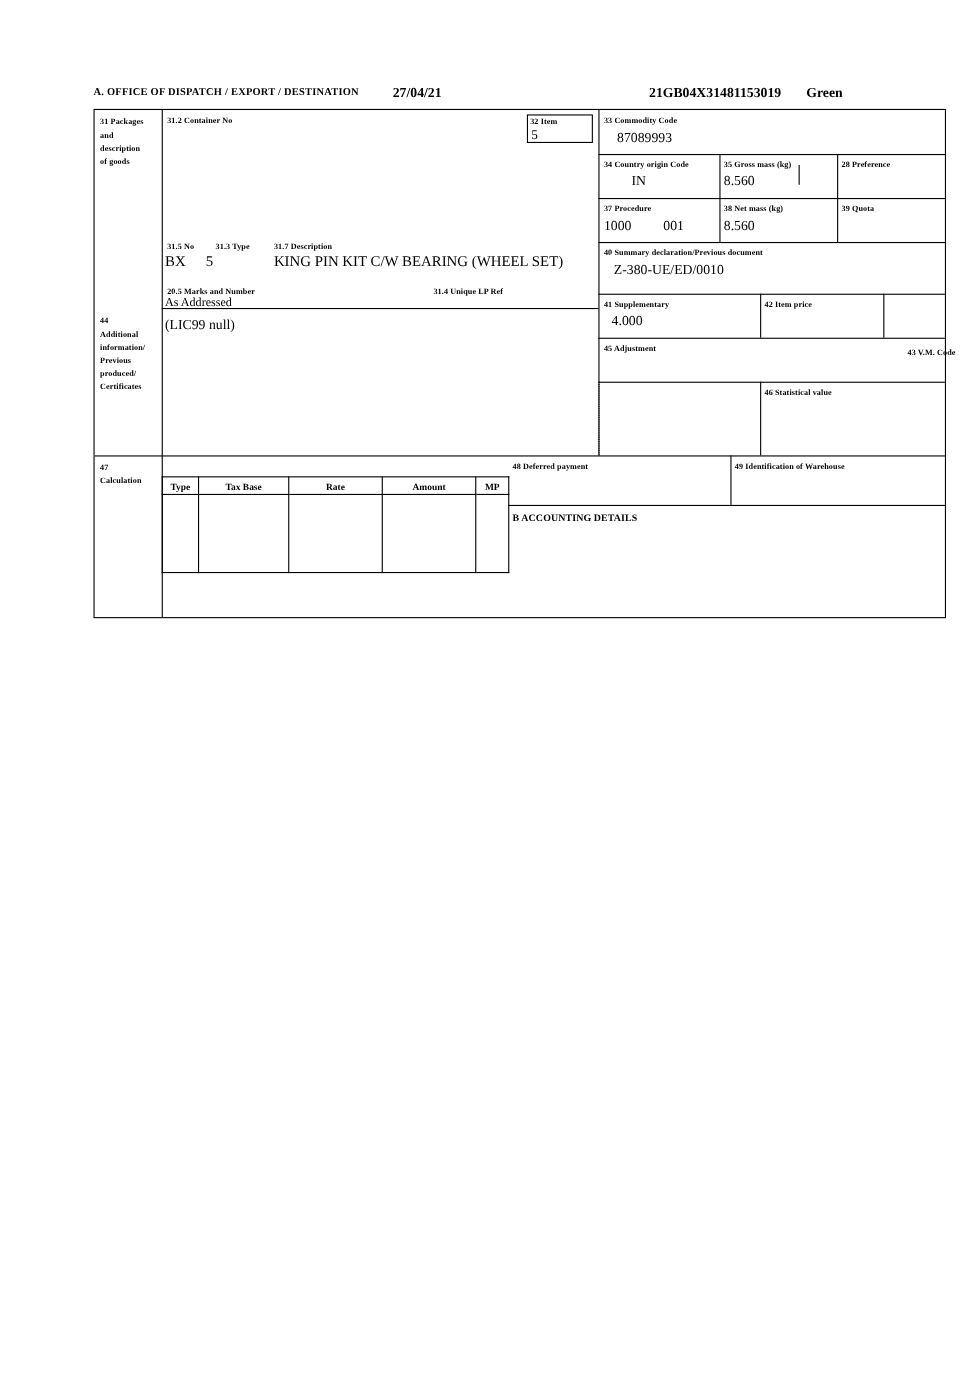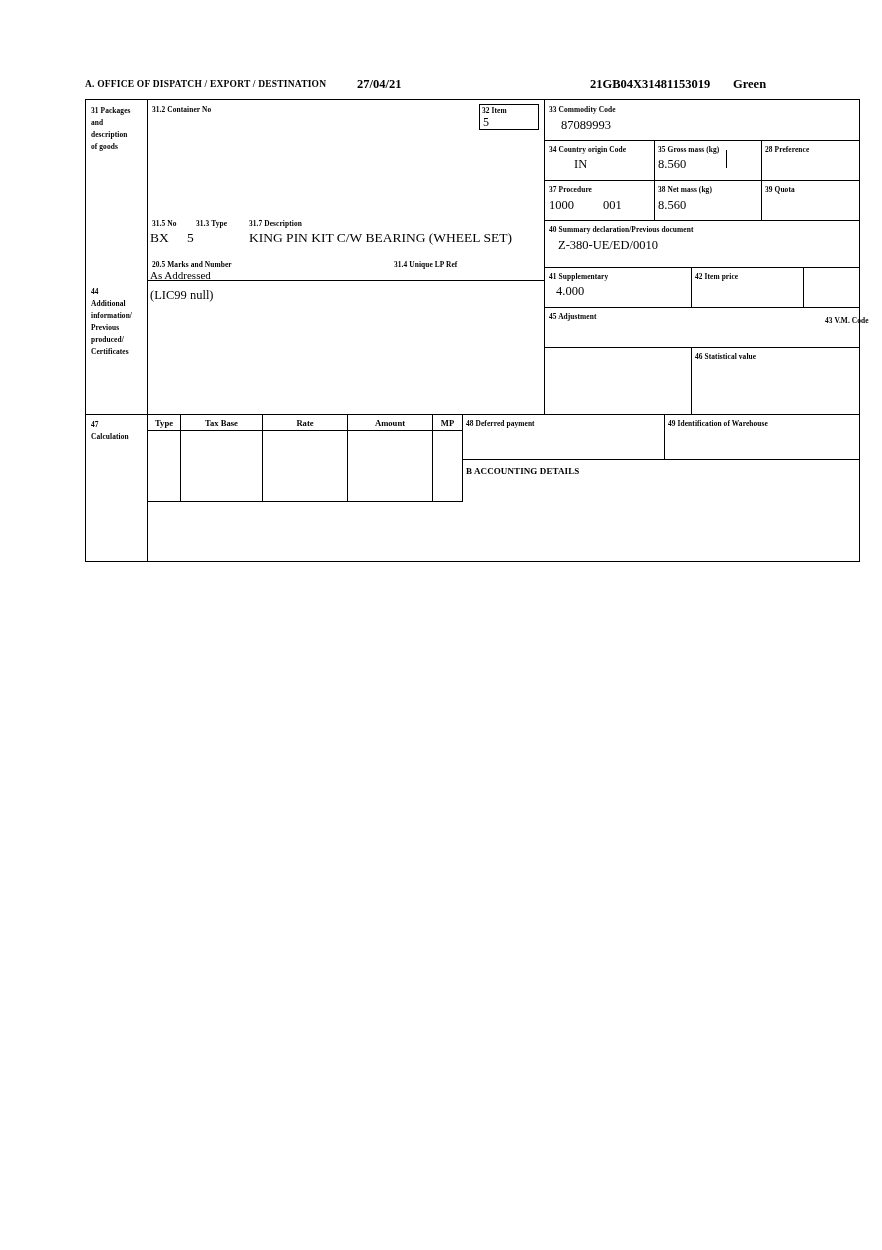--- a/index.html
+++ b/index.html
@@ -102,20 +102,21 @@
   .box32 {
     position: absolute;
     border: 1px solid #000;
     box-sizing: border-box;
   }
 
   
   .calc-table {
     position: absolute;
     border-collapse: collapse;
+    margin-top: 19px;
   }
   .calc-table td, .calc-table th {
     border: 1px solid #000;
     font-size: 8.6px;
     font-weight: bold;
     text-align: center;
     padding: 0;
     height: 15px;
   }
   .calc-table td.blank { height: 70px; border-top: 1px solid #000; }

